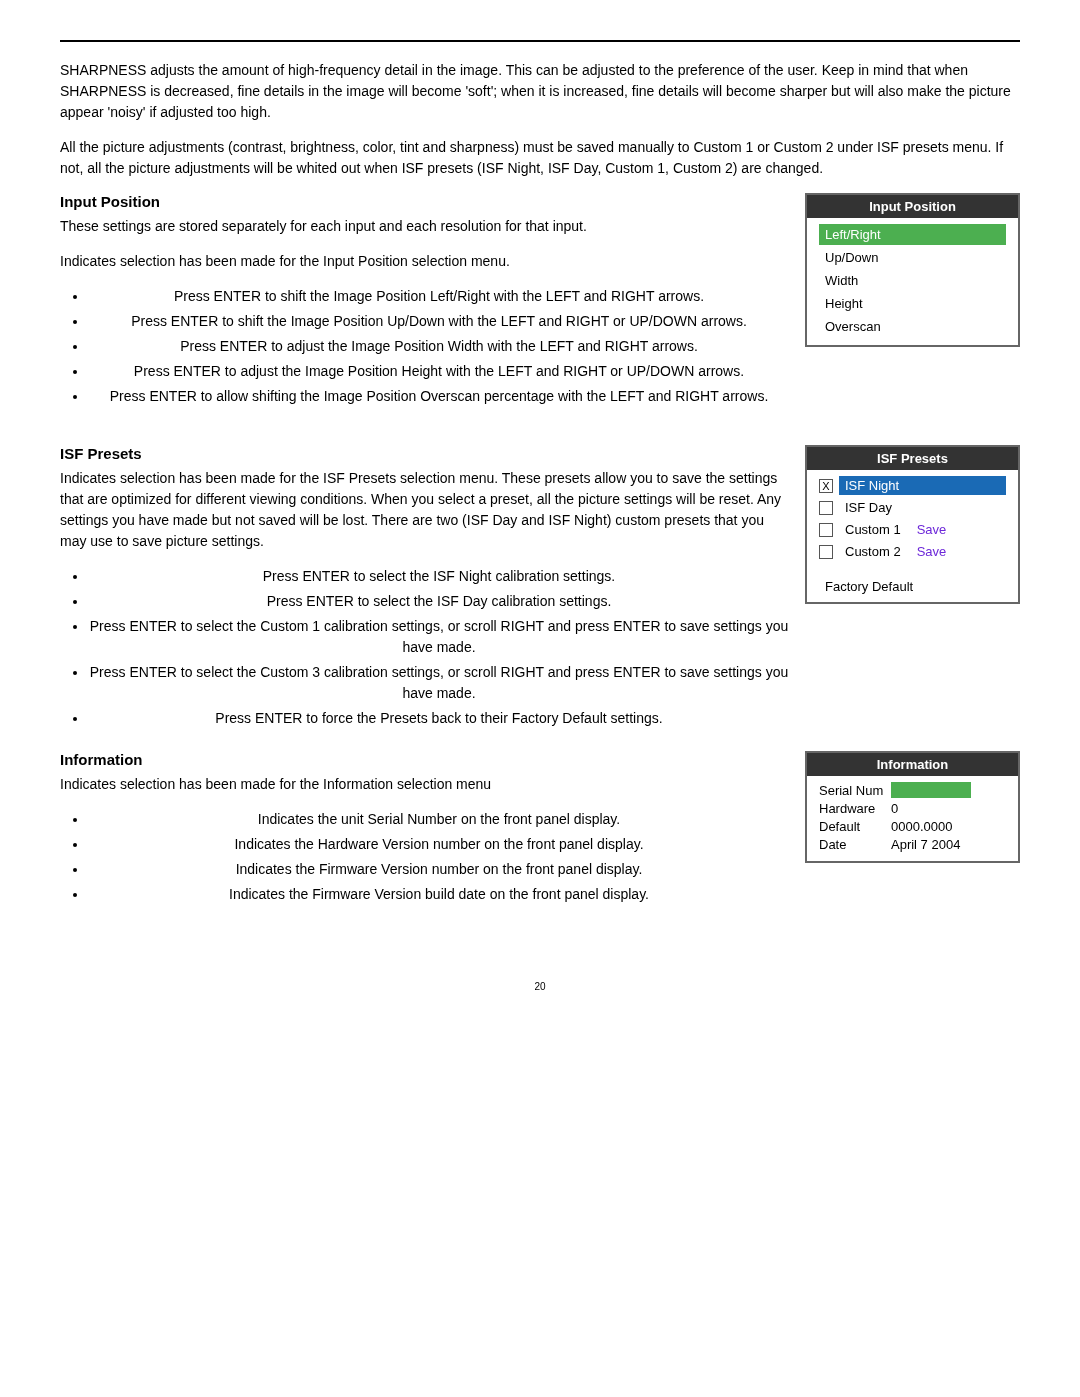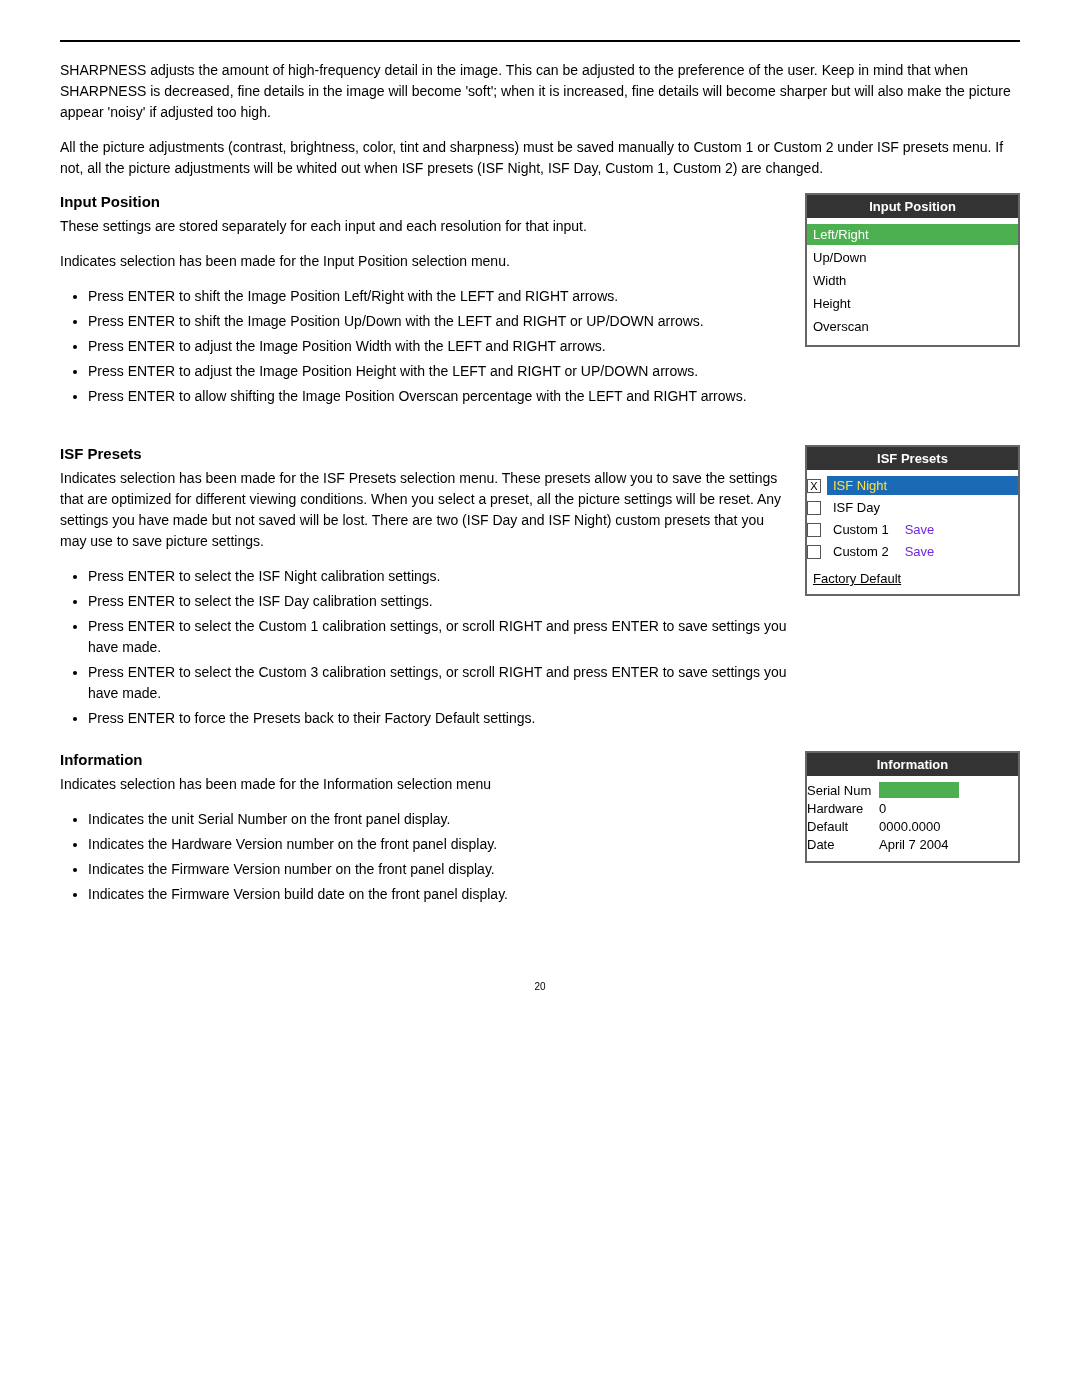--- a/index.html
+++ b/index.html
@@ -32,38 +32,39 @@
       font-size: 15px;
       margin-bottom: 6px;
     }
     ul {
       margin-left: 28px;
       margin-bottom: 8px;
     }
     ul li {
       margin-bottom: 4px;
       line-height: 1.5;
+      text-align: center;
     }
     .side-panel {
       position: absolute;
       right: 0;
       border: 2px solid #666;
       width: 215px;
       background: #fff;
       font-size: 13px;
     }
     .side-panel-header {
       background: #333;
       color: #fff;
       font-weight: bold;
       text-align: center;
       padding: 4px 8px;
     }
     .side-panel-body {
-      padding: 6px 0;
+      padding: 6px 12px;
     }
     .side-panel-item {
       padding: 3px 6px;
       margin-bottom: 2px;
     }
     .side-panel-item.active-green {
       background: #4caf50;
       color: #fff;
     }
     .checkbox-row {
@@ -161,40 +162,40 @@
         <li>Press ENTER to force the Presets back to their Factory Default settings.</li>
       </ul>
     </div>
 
     <div class="side-panel" style="top: 0; right: 0;">
       <div class="side-panel-header">ISF Presets</div>
       <div class="side-panel-body">
 
         <div class="checkbox-row">
           <div class="checkbox-box checked">X</div>
-          <div style="background: #1a6ab5; color:#fde047; padding: 2px 6px; flex:1;">ISF Night</div>
+          <div style="background: #1a6ab5; color:#ffffff; padding: 2px 6px; flex:1;">ISF Night</div>
         </div>
 
         <div class="checkbox-row">
           <div class="checkbox-box"></div>
           <div style="padding: 2px 6px; flex:1;">ISF Day</div>
         </div>
 
         <div class="checkbox-row">
           <div class="checkbox-box"></div>
           <div style="padding: 2px 6px;">Custom 1</div>
           <span class="save-label">Save</span>
         </div>
 
         <div class="checkbox-row">
           <div class="checkbox-box"></div>
           <div style="padding: 2px 6px;">Custom 2</div>
           <span class="save-label">Save</span>
         </div>
-        <div style="margin-top: 8px; padding: 2px 6px; text-decoration: underline;">Factory Default</div>
+        <div style="margin-top: 16px; padding: 2px 6px;">Factory Default</div>
       </div>
     </div>
   </div>
 
   <div class="section" style="position:relative; min-height: 200px;">
     <div style="padding-right: 230px;">
       <div class="section-title">Information</div>
       <p>Indicates selection has been made for the Information selection menu</p>
       <ul>
         <li>Indicates the unit Serial Number on the front panel display.</li>

